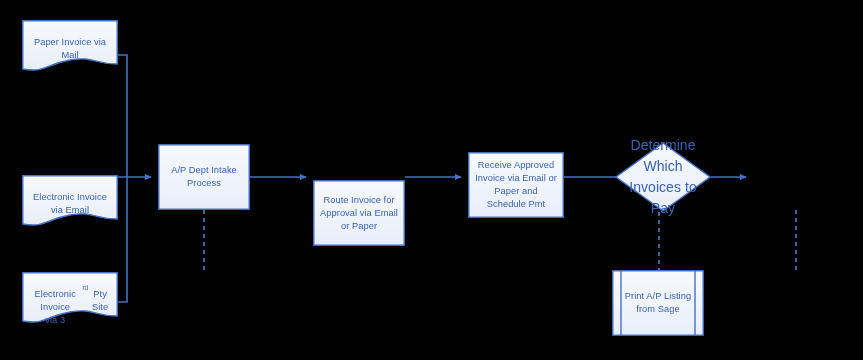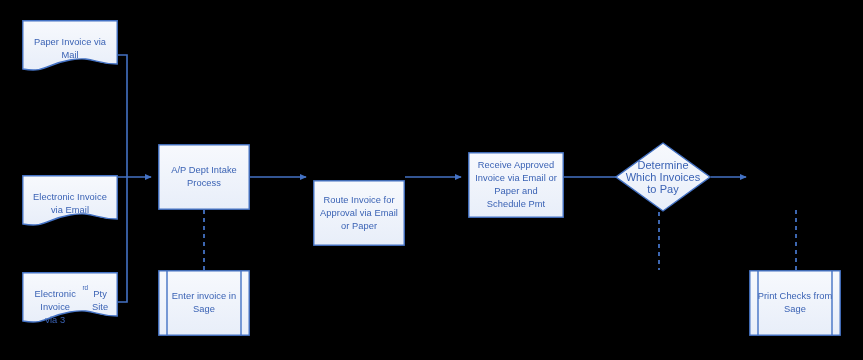--- a/index.html
+++ b/index.html
@@ -40,21 +40,21 @@
     text-align: center;
     color: #3a62b4;
     font-size: 9.3px;
     line-height: 13px;
     letter-spacing: 0.05px;
     padding: 0 6px;
     box-sizing: border-box;
     pointer-events: none;
   }
   .node.doc .label { align-items: flex-start; padding-top: 16px; }
-  .node.diamond .label { font-size: 11px; line-height: 12px; }
+  .node.diamond .label { font-size: 14px; line-height: 21px; }
   .shape-svg {
     position: absolute;
     left: 0;
     top: 0;
     width: 100%;
     height: 100%;
     display: block;
   }
   sup { font-size: 0.68em; vertical-align: super; line-height: 0; }
 </style>
@@ -138,32 +138,24 @@
   </div>
 
   <div class="node diamond" style="left:615px; top:142px; width:96px; height:70px;">
     <svg class="shape-svg" viewBox="0 0 96 70" preserveAspectRatio="none" xmlns="http://www.w3.org/2000/svg">
       <path d="M48,1 L95,35 L48,69 L1,35 Z" fill="url(#shapeFill)" stroke="#4472c4" stroke-width="1.4"></path>
     </svg>
     <div class="label">Determine Which Invoices to Pay</div>
   </div>
 
 
-  <div class="node" style="left:158px; top:270px; width:92px; height:66px;">
+
+  <div class="node" style="left:612px; top:270px; width:92px; height:66px;">
     <svg class="shape-svg" viewBox="0 0 92 66" preserveAspectRatio="none" xmlns="http://www.w3.org/2000/svg">
       <rect x="0.8" y="0.8" width="90.4" height="64.4" fill="url(#shapeFill)" stroke="#4472c4" stroke-width="1.4"></rect>
       <line x1="9" y1="0.8" x2="9" y2="65.2" stroke="#4472c4" stroke-width="1.4"></line>
       <line x1="83" y1="0.8" x2="83" y2="65.2" stroke="#4472c4" stroke-width="1.4"></line>
     </svg>
-    <div class="label">Enter invoice in Sage</div>
+    <div class="label">Print A/P Listing from Sage</div>
   </div>
 
-
-  <div class="node" style="left:749px; top:270px; width:92px; height:66px;">
-    <svg class="shape-svg" viewBox="0 0 92 66" preserveAspectRatio="none" xmlns="http://www.w3.org/2000/svg">
-      <rect x="0.8" y="0.8" width="90.4" height="64.4" fill="url(#shapeFill)" stroke="#4472c4" stroke-width="1.4"></rect>
-      <line x1="9" y1="0.8" x2="9" y2="65.2" stroke="#4472c4" stroke-width="1.4"></line>
-      <line x1="83" y1="0.8" x2="83" y2="65.2" stroke="#4472c4" stroke-width="1.4"></line>
-    </svg>
-    <div class="label">Print Checks from Sage</div>
-  </div>
 
 </div>
 
 </body></html>

